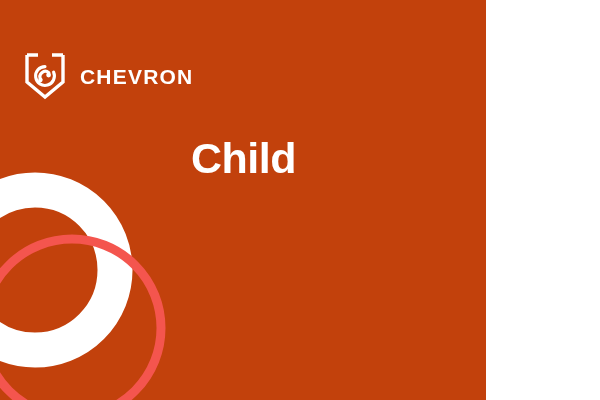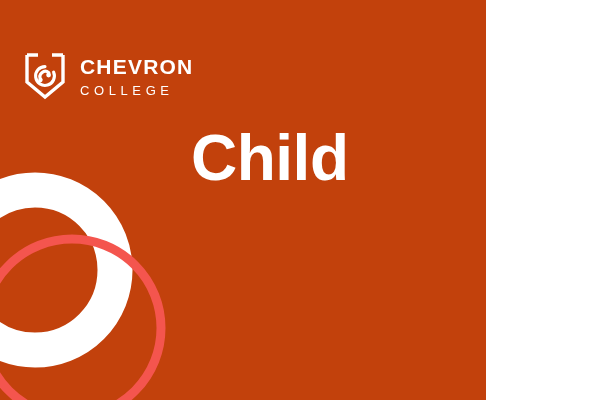--- a/index.html
+++ b/index.html
@@ -73,21 +73,21 @@
   
   #headline {
     position: absolute;
     left: 191px;
     top: 128px;
     z-index: 5;
   }
 
   .headline-line {
     color: #ffffff;
-    font-size: 64px;
+    font-size: 43px;
     font-weight: bold;
     line-height: 60px;
     letter-spacing: -0.5px;
     white-space: nowrap;
   }
 </style>
 </head>
 <body>
 
 <div id="card">
@@ -106,21 +106,20 @@
       <g transform="translate(21,24)">
         <path d="M 0 -9.4 A 9.4 9.4 0 1 0 8.6 -3.8" fill="none" stroke="#FFFFFF" stroke-width="3.1" stroke-linecap="round"></path>
         <path d="M -4.2 3.6 A 5.4 5.4 0 0 1 3.8 -3.4" fill="none" stroke="#FFFFFF" stroke-width="3.1" stroke-linecap="round"></path>
         <circle cx="3.6" cy="-1.0" r="2.4" fill="#FFFFFF"></circle>
         <circle cx="-4.6" cy="4.0" r="2.2" fill="#FFFFFF"></circle>
       </g>
     </svg>
 
     <div id="logo-wordmark">
       <div id="logo-name">CHEVRON</div>
-      <div id="logo-subname">COLLEGE</div>
     </div>
 
   </div>
 
   <div id="headline">
     <div class="headline-line">Child</div>
   </div>
 
 </div>
 

